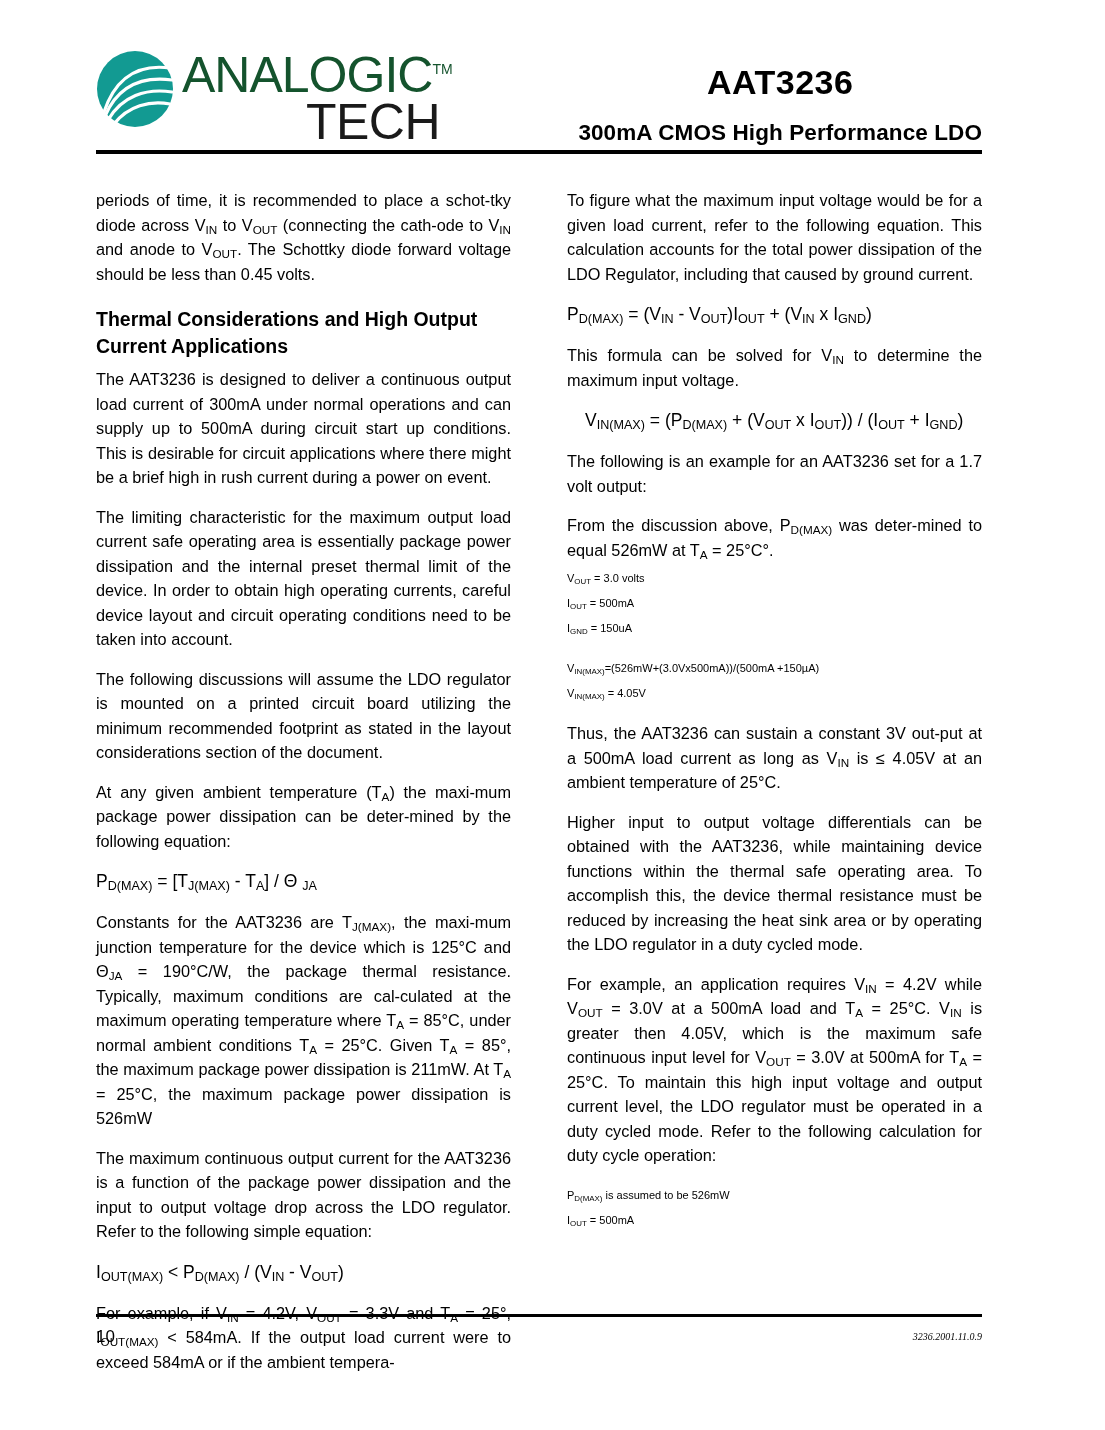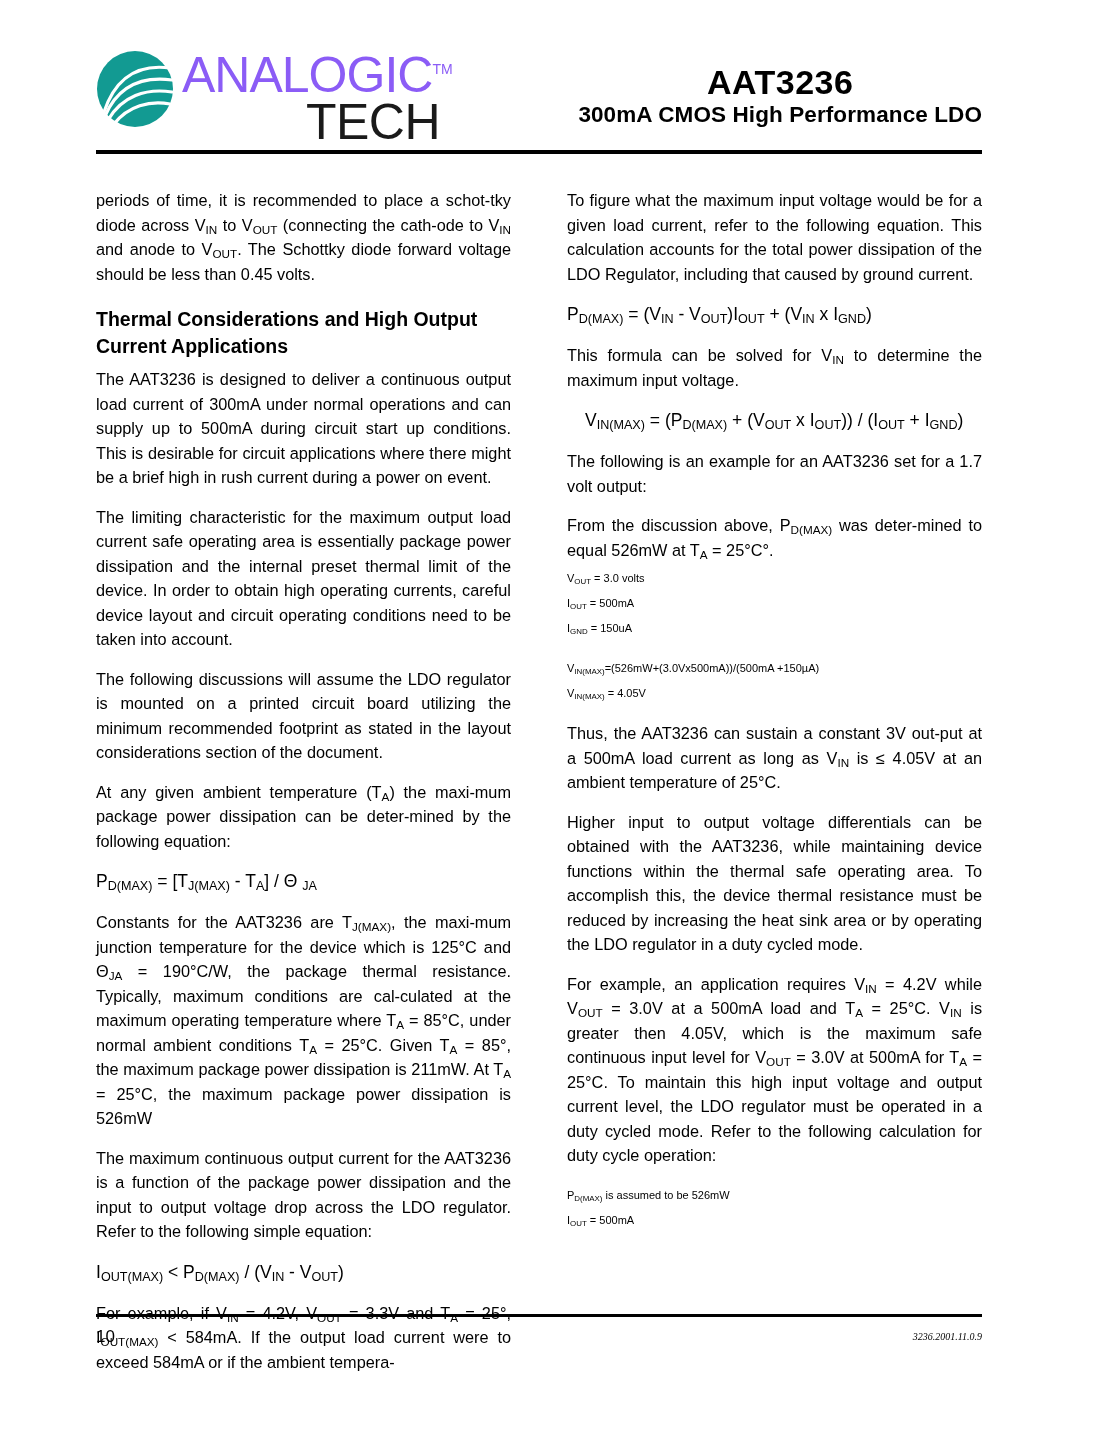--- a/index.html
+++ b/index.html
@@ -47,21 +47,21 @@
   .logo-text {
     margin-left: 8px;
     position: relative;
     width: 260px;
   }
   .logo-line1 {
     font-size: 50px;
     font-weight: 400;
     letter-spacing: -1px;
     line-height: 46px;
-    color: #8b5cf6;
+    color: #14532d;
     white-space: nowrap;
   }
   .logo-tm {
     font-size: 14px;
     vertical-align: super;
     letter-spacing: 0;
   }
   .logo-line2 {
     font-size: 50px;
     font-weight: 400;
@@ -82,21 +82,21 @@
     font-size: 34px;
     font-weight: bold;
     letter-spacing: 0.5px;
     line-height: 38px;
   }
   .part-desc {
     font-size: 22.5px;
     font-weight: bold;
     letter-spacing: 0.1px;
     line-height: 28px;
-    margin-top: 0;
+    margin-top: 18px;
   }
   .header-rule {
     position: absolute;
     left: 96px;
     top: 150px;
     width: 886px;
     height: 4px;
     background: #000;
   }
 

